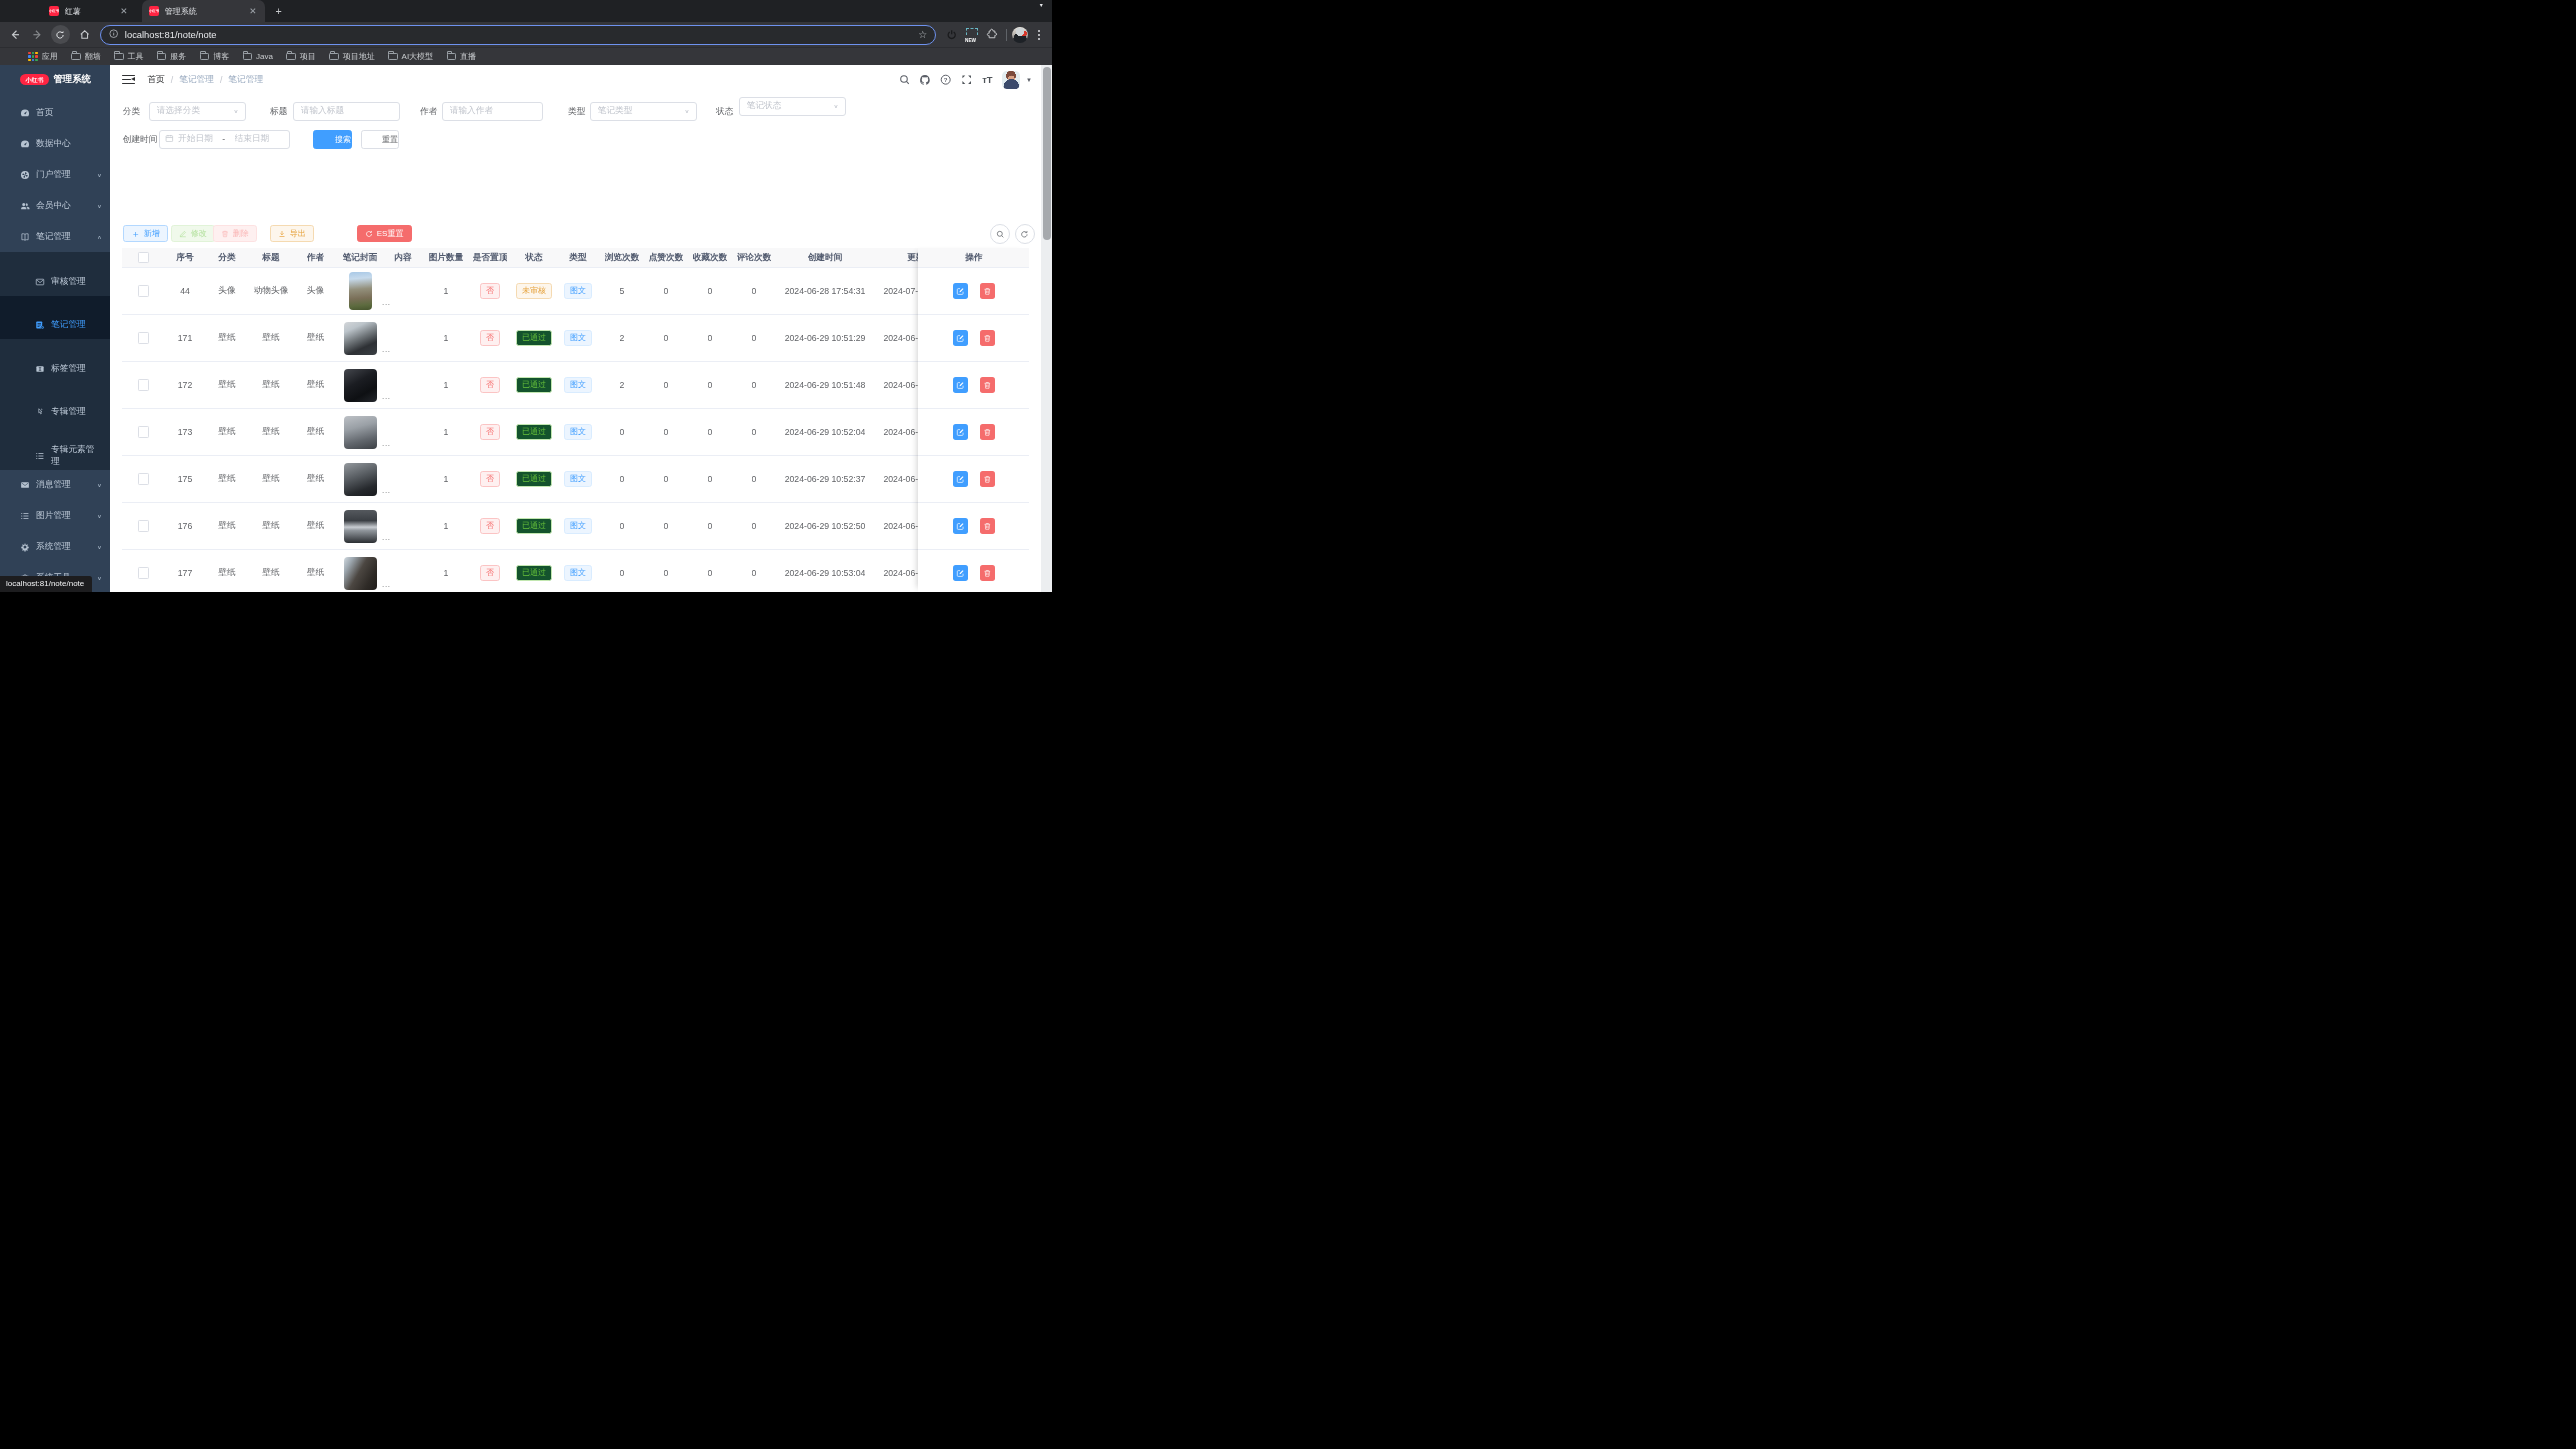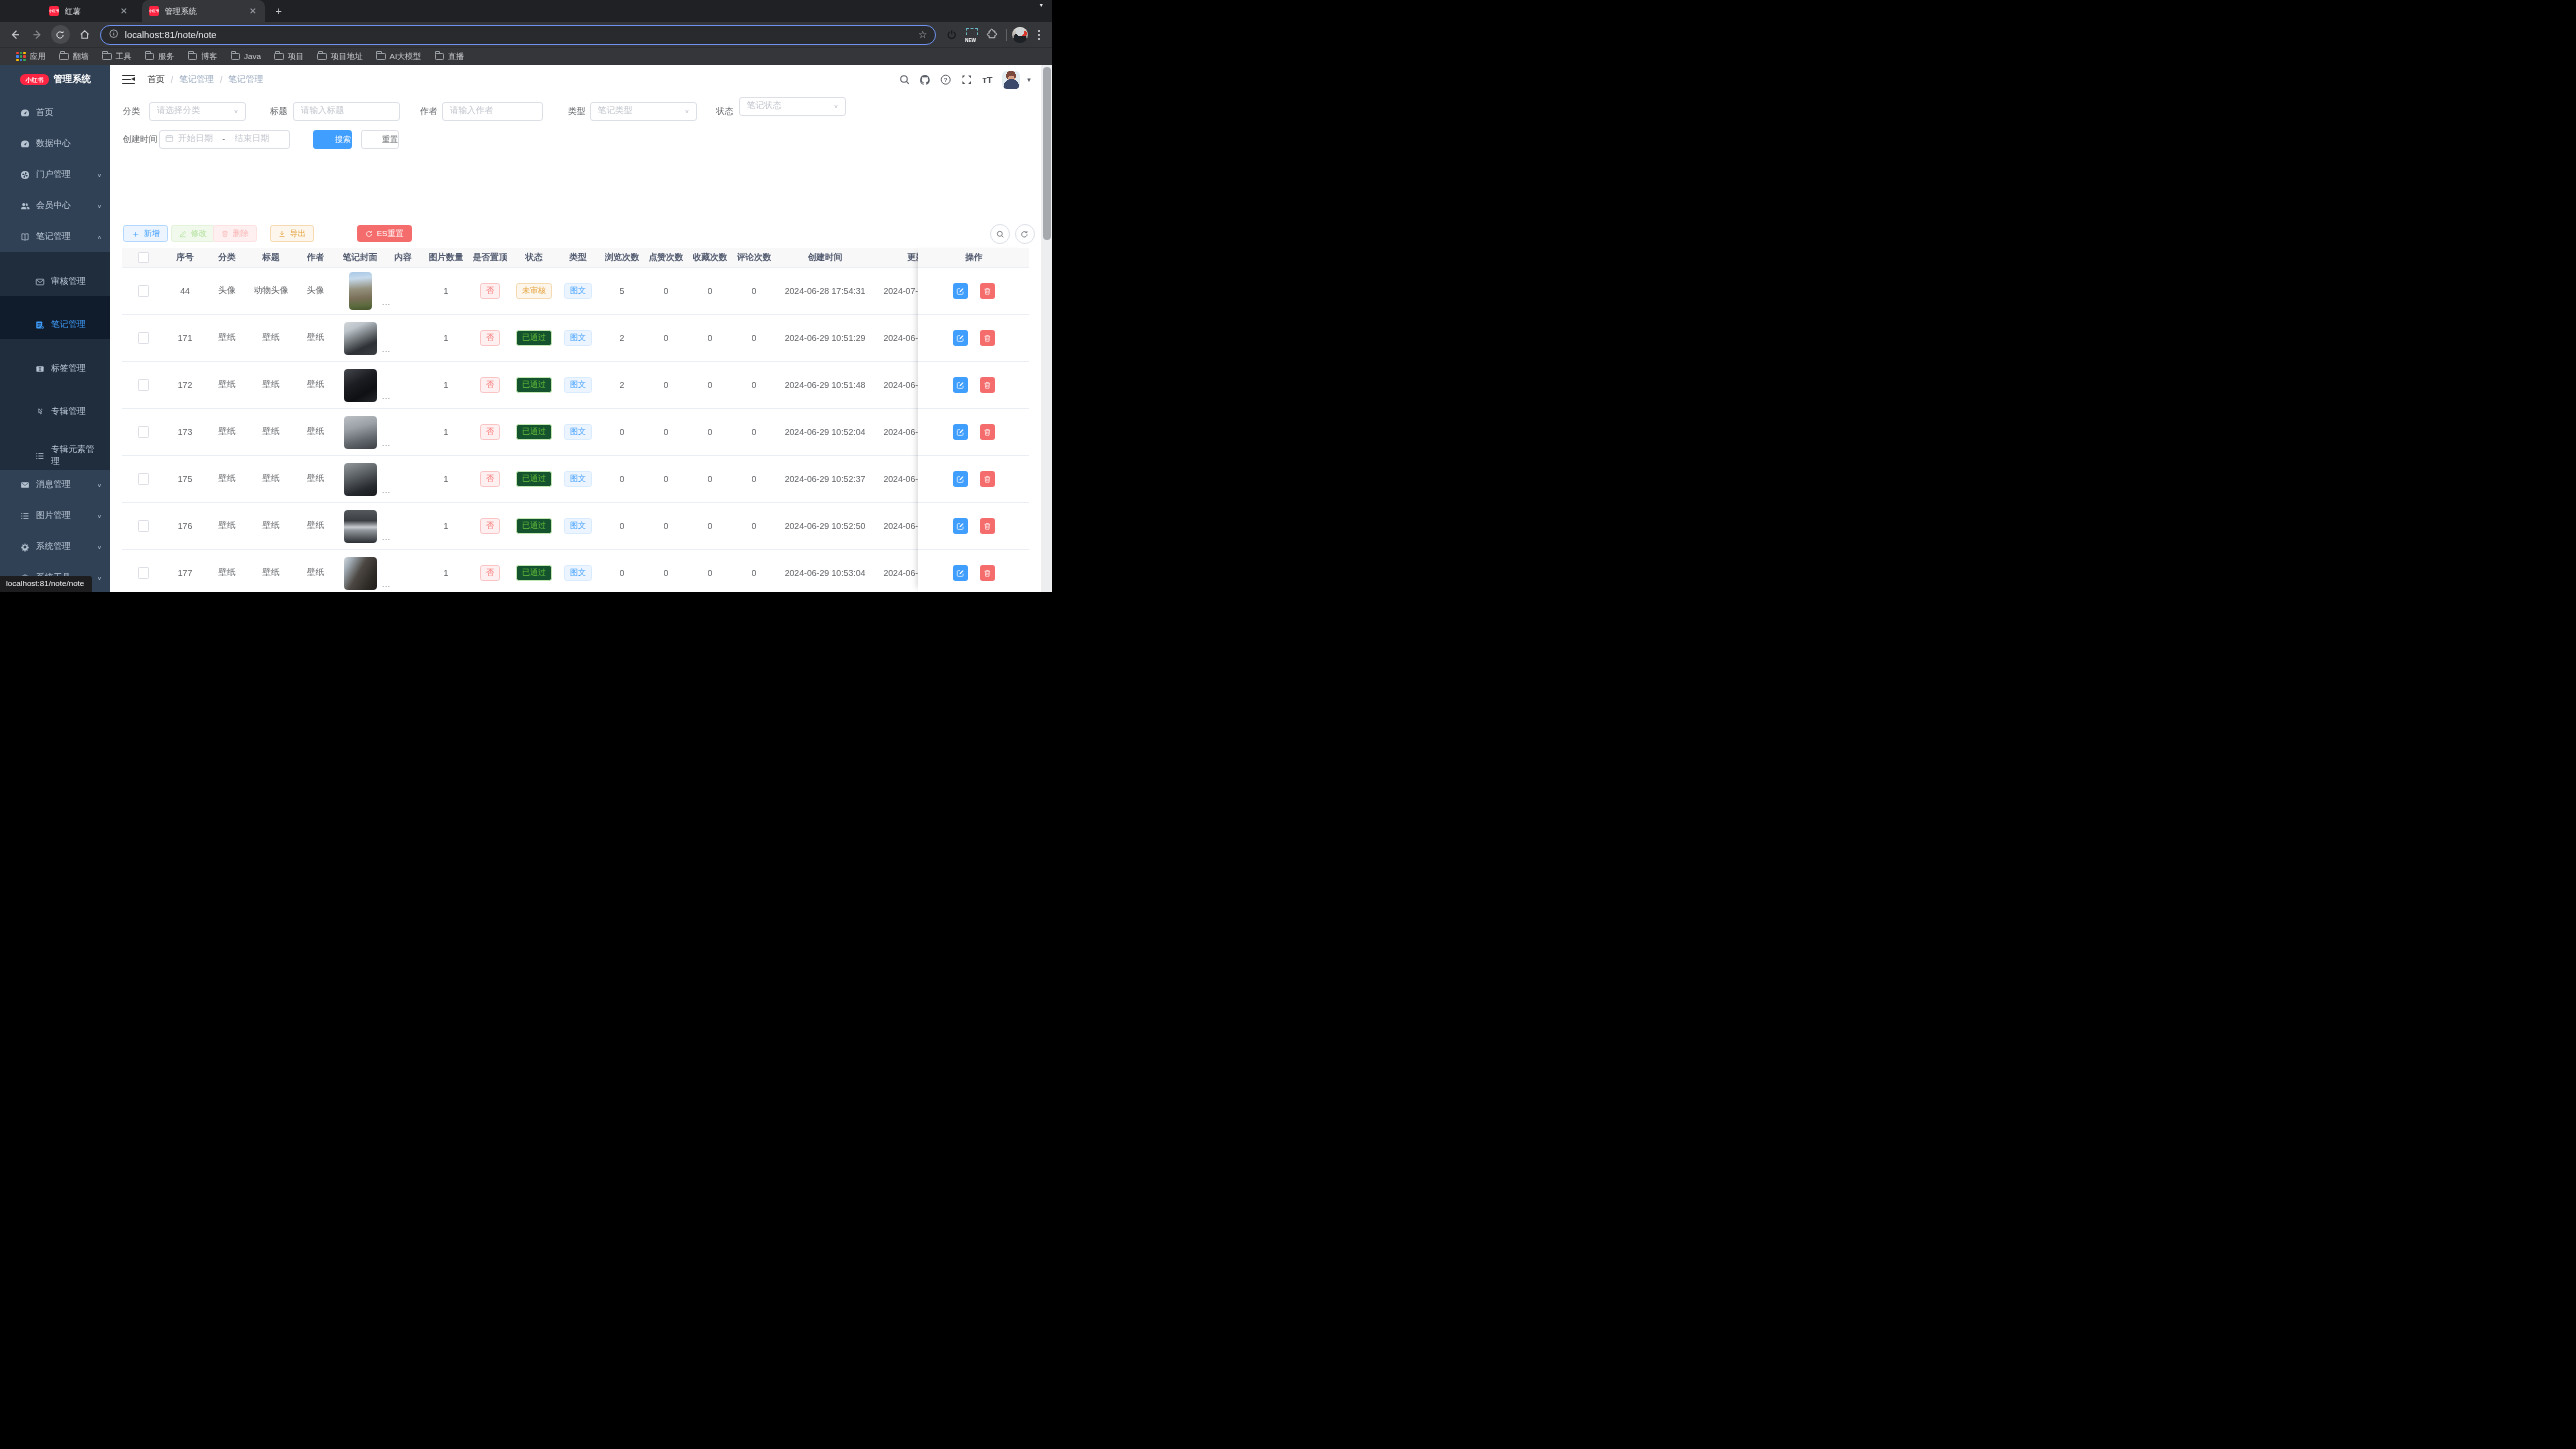--- a/index.html
+++ b/index.html
@@ -29,21 +29,21 @@
   .new-badge{font-size:4.7px;font-weight:bold;color:#fff;background:#35363a;position:absolute;bottom:0.7px;left:2px;letter-spacing:0;}
   .new-dots{width:9.4px;height:6px;border:0.7px dashed #69b7c4;border-bottom:none;position:absolute;top:2.7px;left:3.4px;}
   .vsep{width:0.7px;height:12px;background:#5f6368;margin:0 5.4px 0 2.7px;flex:none;}
   .browser-avatar{width:16px;height:16px;border-radius:50%;flex:none;margin-right:5.4px;
     background:radial-gradient(circle at 50% 30%,#cfd4d6 0 30%,transparent 31%),
                radial-gradient(circle at 75% 40%,#d8392c 0 18%,transparent 19%),
                radial-gradient(circle at 50% 75%,#1d2126 0 45%,transparent 46%),
                linear-gradient(180deg,#e8e4de 0%,#b9b4ae 45%,#3a3d42 100%);}
   .kebab{width:12px;height:16px;display:flex;flex-direction:column;align-items:center;justify-content:center;gap:2px;margin-right:6.7px;flex:none;}
   .kebab i{width:2px;height:2px;border-radius:50%;background:#dfe1e5;}
-  .bookmarks{position:absolute;left:0;top:47px;width:100%;height:18px;background:#35363a;display:flex;align-items:center;gap:2.7px;padding-left:11px;box-sizing:border-box;border-top:0.7px solid #2c2d31;}
+  .bookmarks{position:absolute;left:0;top:47px;width:100%;height:18px;background:#35363a;display:flex;align-items:center;gap:2.7px;padding-left:23px;box-sizing:border-box;border-top:0.7px solid #2c2d31;}
   .bm{display:flex;align-items:center;gap:4px;color:#c9cccf;font-size:8px;padding:2px 5.4px;border-radius:4px;flex:none;}
   .folder-ic{width:9.4px;height:7.4px;border:0.9px solid #9aa0a6;border-radius:1.3px;position:relative;box-sizing:border-box;}
   .folder-ic:before{content:"";position:absolute;left:-0.7px;top:-2.7px;width:3.4px;height:2px;border:0.9px solid #9aa0a6;border-bottom:none;border-radius:1.3px 1.3px 0 0;}
   .apps-grid{width:9.4px;height:9.4px;display:grid;grid-template-columns:repeat(3,2.7px);grid-template-rows:repeat(3,2.7px);gap:0.7px;}
   .apps-grid i{border-radius:0.7px;}
   
   .app{position:absolute;left:0;top:65px;width:100%;height:527px;background:#fff;}
   .sidebar{position:absolute;left:0;top:0;width:110px;height:100%;background:#304156;overflow:hidden;}
   .logo-row{height:29.5px;display:flex;align-items:center;padding-left:20px;gap:4.7px;}
   .logo-pill{background:#ff2442;color:#fff;font-size:6px;font-weight:bold;border-radius:6.7px;padding:2.7px 5.4px;line-height:1;}

